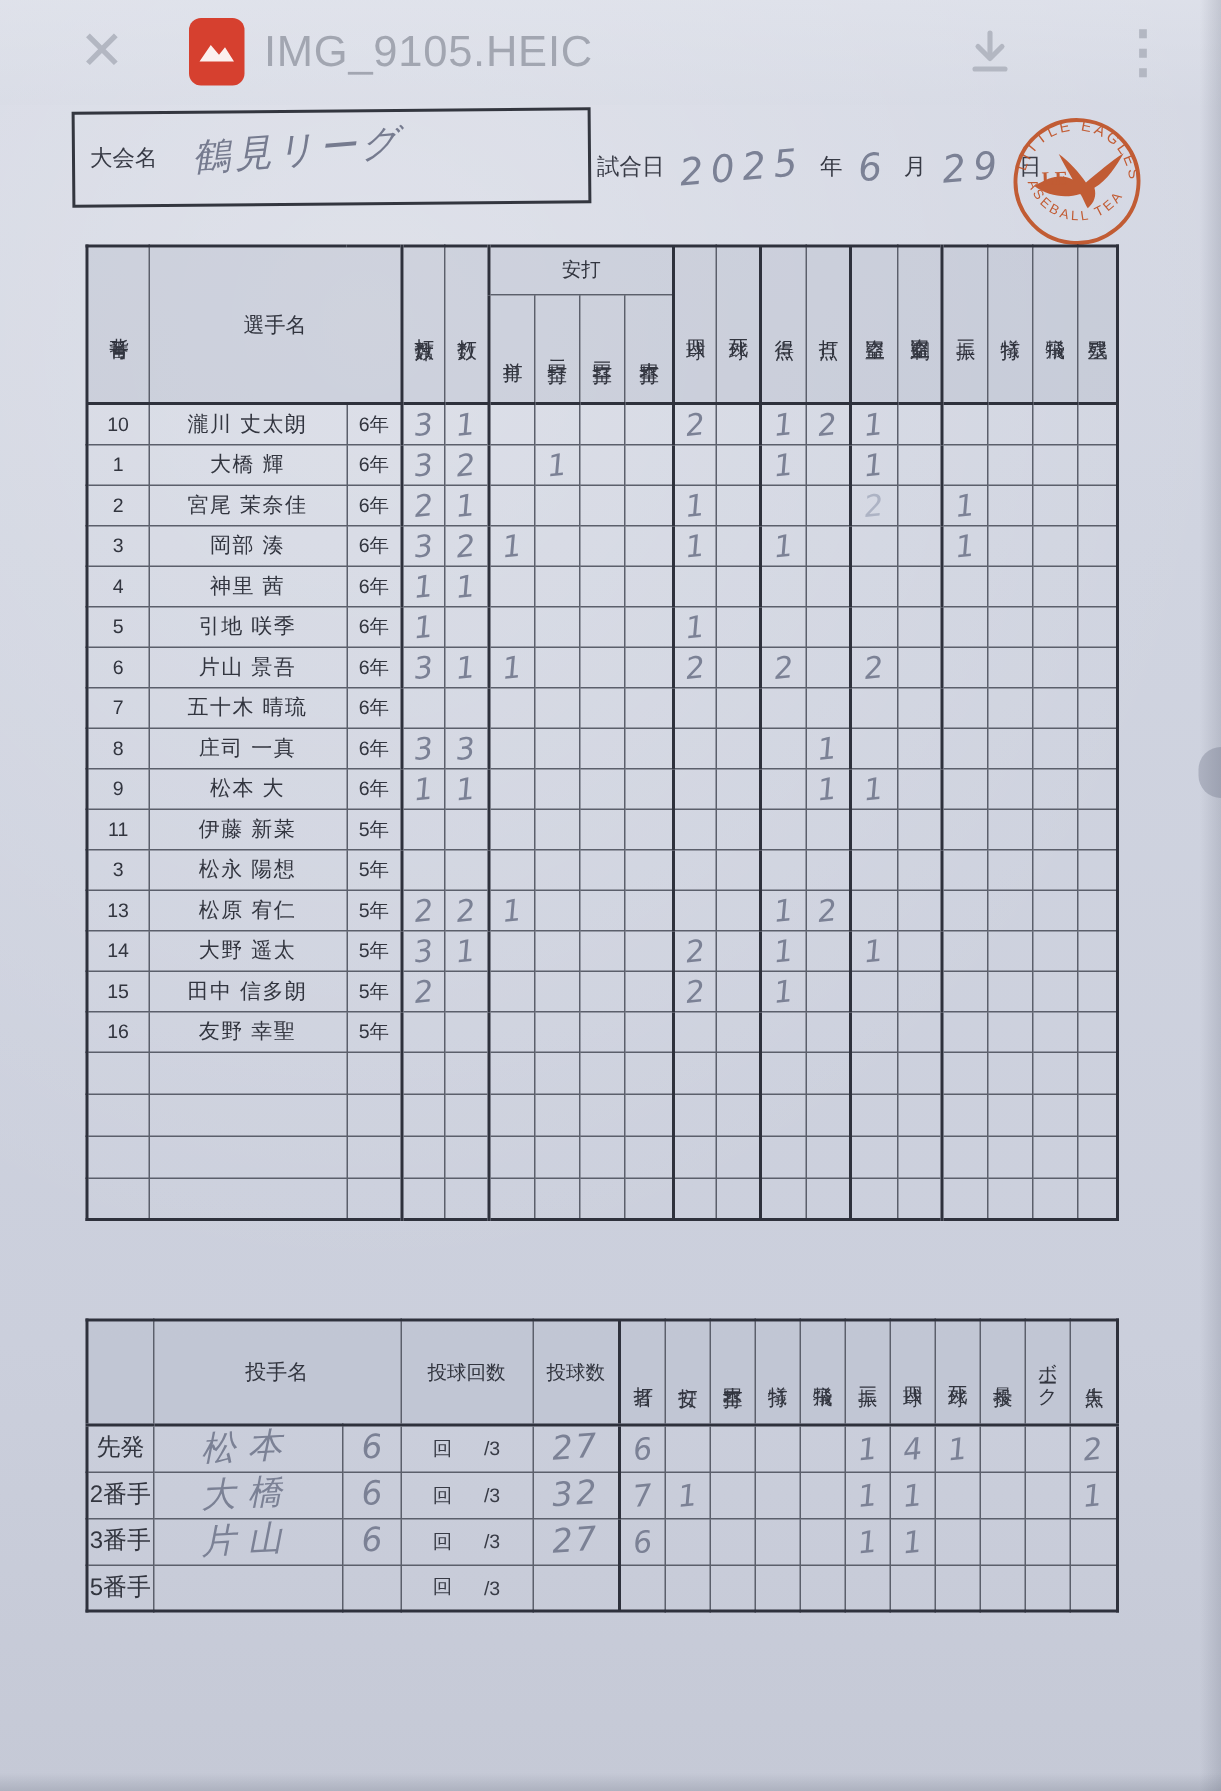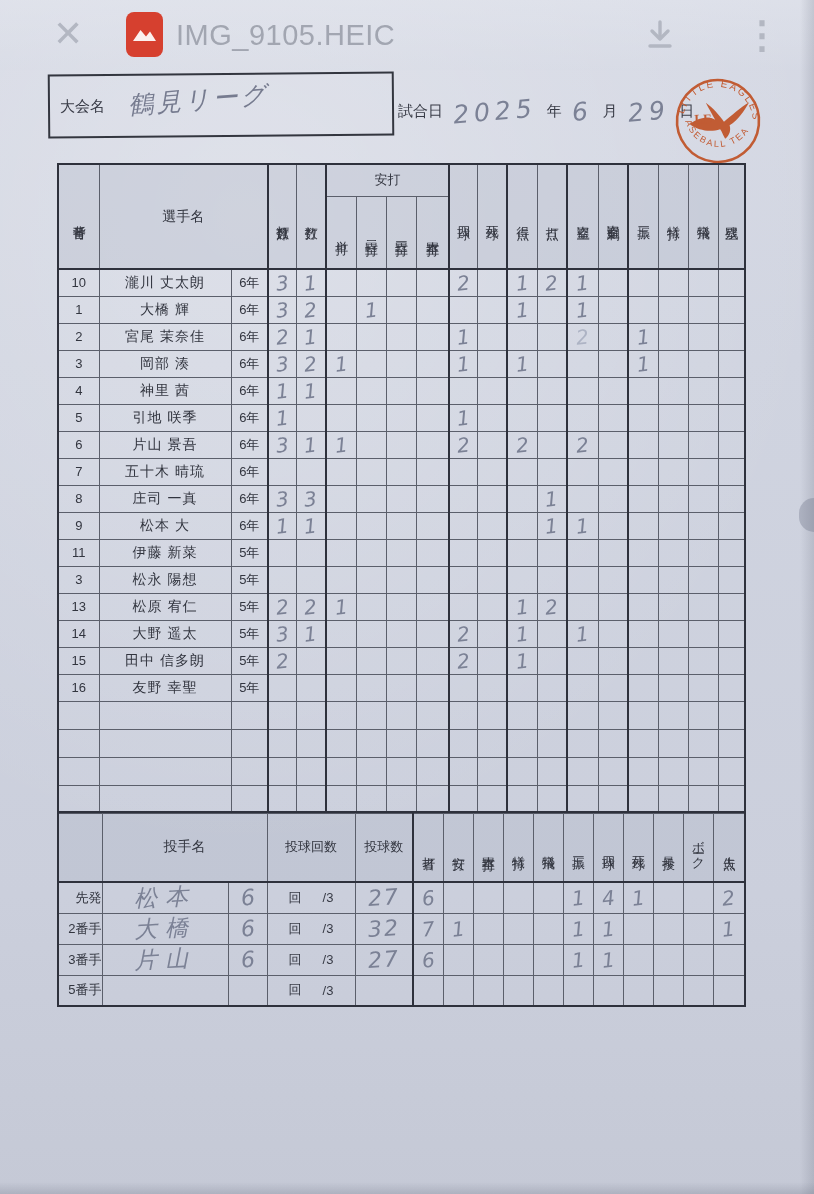--- a/index.html
+++ b/index.html
@@ -33,21 +33,21 @@
     font-style:italic;transform:rotate(-4deg);white-space:nowrap;font-family:"DejaVu Sans",sans-serif;}
   .date-row{position:absolute;left:398px;top:99px;display:flex;align-items:center;white-space:nowrap;}
   .date-row .plain{font-size:15px;color:#383b46;}
   .hw{font-family:"DejaVu Sans",sans-serif;font-style:italic;color:#7b8195;display:inline-block;line-height:1;}
   .hw-date{font-size:25px;letter-spacing:5px;transform:rotate(-5deg);margin:0 10px;}
   
   .stamp{position:absolute;left:673px;top:76px;width:90px;height:90px;opacity:0.92;transform:rotate(6deg);}
   
   table{border-collapse:collapse;table-layout:fixed;position:absolute;left:57px;background:transparent;}
   .bat{top:163px;width:687px;}
-  .pit{top:811px;width:687px;border-radius:23px;}
+  .pit{top:879px;width:687px;border-radius:23px;}
   th,td{padding:0;margin:0;text-align:center;vertical-align:middle;border:1px solid #5b5f6b;
     color:#32353f;font-weight:normal;overflow:hidden;}
   table{border:2px solid #2e313c;}
   th{font-size:13px;background:rgba(173,179,197,0.30);margin-top:42px;}
   td{font-size:13px;}
   .v{writing-mode:vertical-rl;text-orientation:upright;letter-spacing:1px;}
   .bl2{border-left:2px solid #2e313c;}
   .hbot{border-bottom:2px solid #2e313c;text-align:center;}
   .hrow1{height:32px;}
   .hrow2{height:73px;}
@@ -60,21 +60,21 @@
   .pname{font-size:14px;letter-spacing:1px;}
   .grade{font-size:13px;}
   .hw-stat{font-size:20px;transform:rotate(-6deg);}
   .hw-light{color:#adb3c4;}
   .hw-name{font-size:23px;letter-spacing:8px;transform:rotate(-3deg);}
   .hw-inn{font-size:22px;transform:rotate(-4deg);}
   .hw-pitch{font-size:22px;letter-spacing:2px;transform:rotate(-4deg);}
   .kaisu-cell{display:flex;justify-content:space-evenly;align-items:center;height:100%;}
   .kaisu-cell .unit{font-size:13px;color:#383b46;}
   .kaisu-cell .frac{font-size:13px;color:#383b46;}
-  .role{font-size:13px;text-align:right;}
+  .role{font-size:16px;}
 </style>
 </head>
 <body>
 
 <div class="screen">
 
   <div>
 
     <div class="tourney-box">
       <span class="tourney-label">大会名</span>

